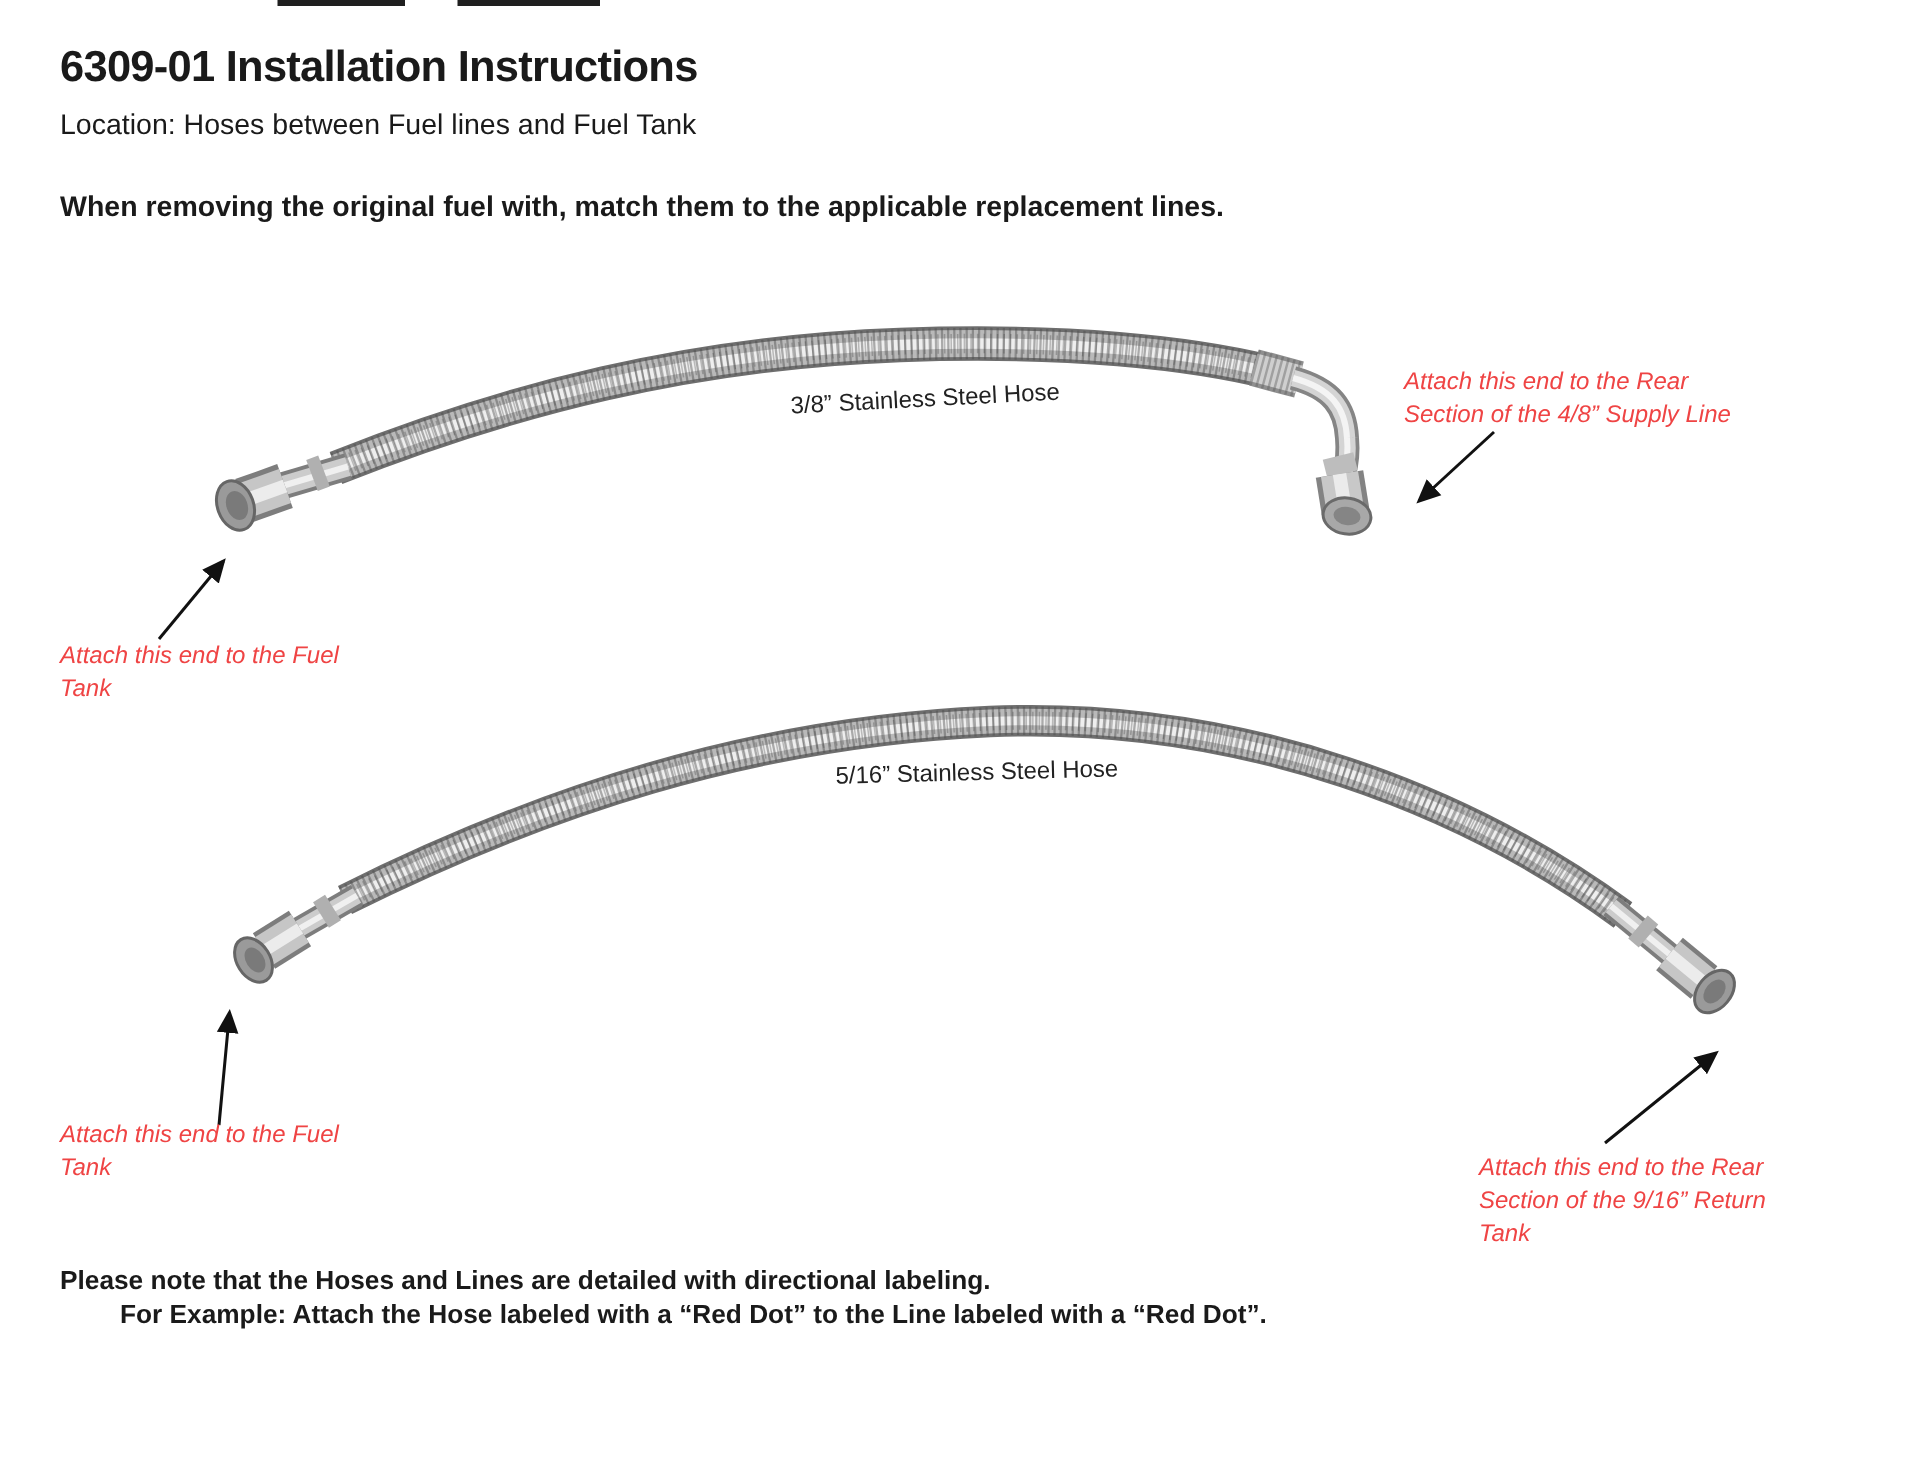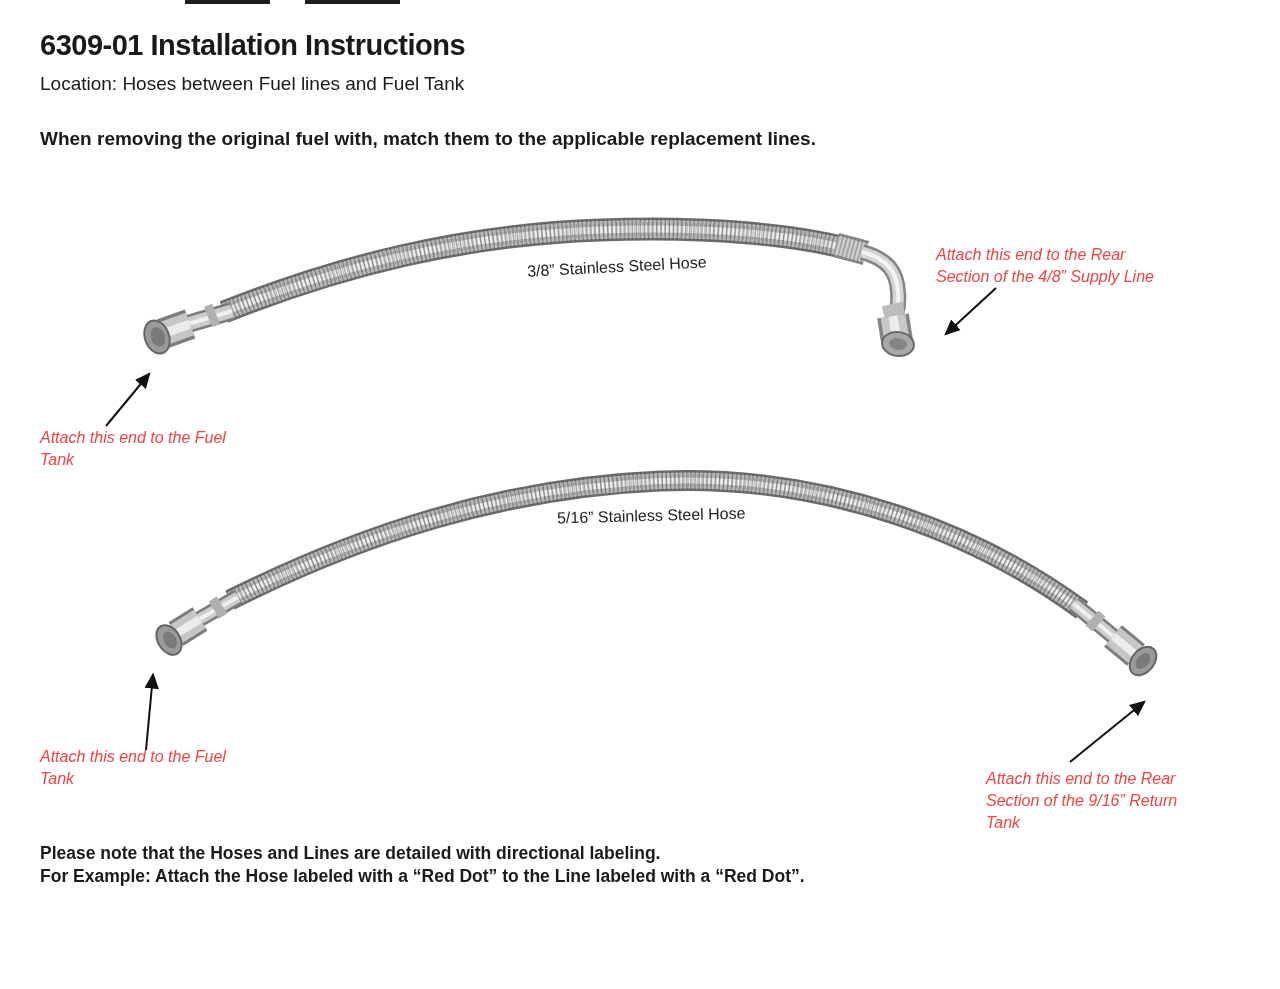--- a/index.html
+++ b/index.html
@@ -44,21 +44,21 @@
   #ann-top-right   { left: 936px; top: 244px; }
   #ann-top-left    { left: 40px;  top: 427px; }
   #ann-bot-left    { left: 40px;  top: 746px; }
   #ann-bot-right   { left: 986px; top: 768px; }
 
   .footnote {
     position: absolute; left: 40px;
     font-size: 17.5px; font-weight: bold; white-space: nowrap;
   }
   #footnote-1 { top: 843px; text-align: right; }
-  #footnote-2 { top: 866px; }
+  #footnote-2 { top: 866px; margin-left: 40px; }
 
   #diagram-svg { position: absolute; left: 0; top: 0; }
 </style>
 </head>
 <body>
 
 <div class="crop-bar" id="crop-bar-left"></div>
 <div class="crop-bar" id="crop-bar-right"></div>
 
 <div class="doc-title">6309-01 Installation Instructions</div>

